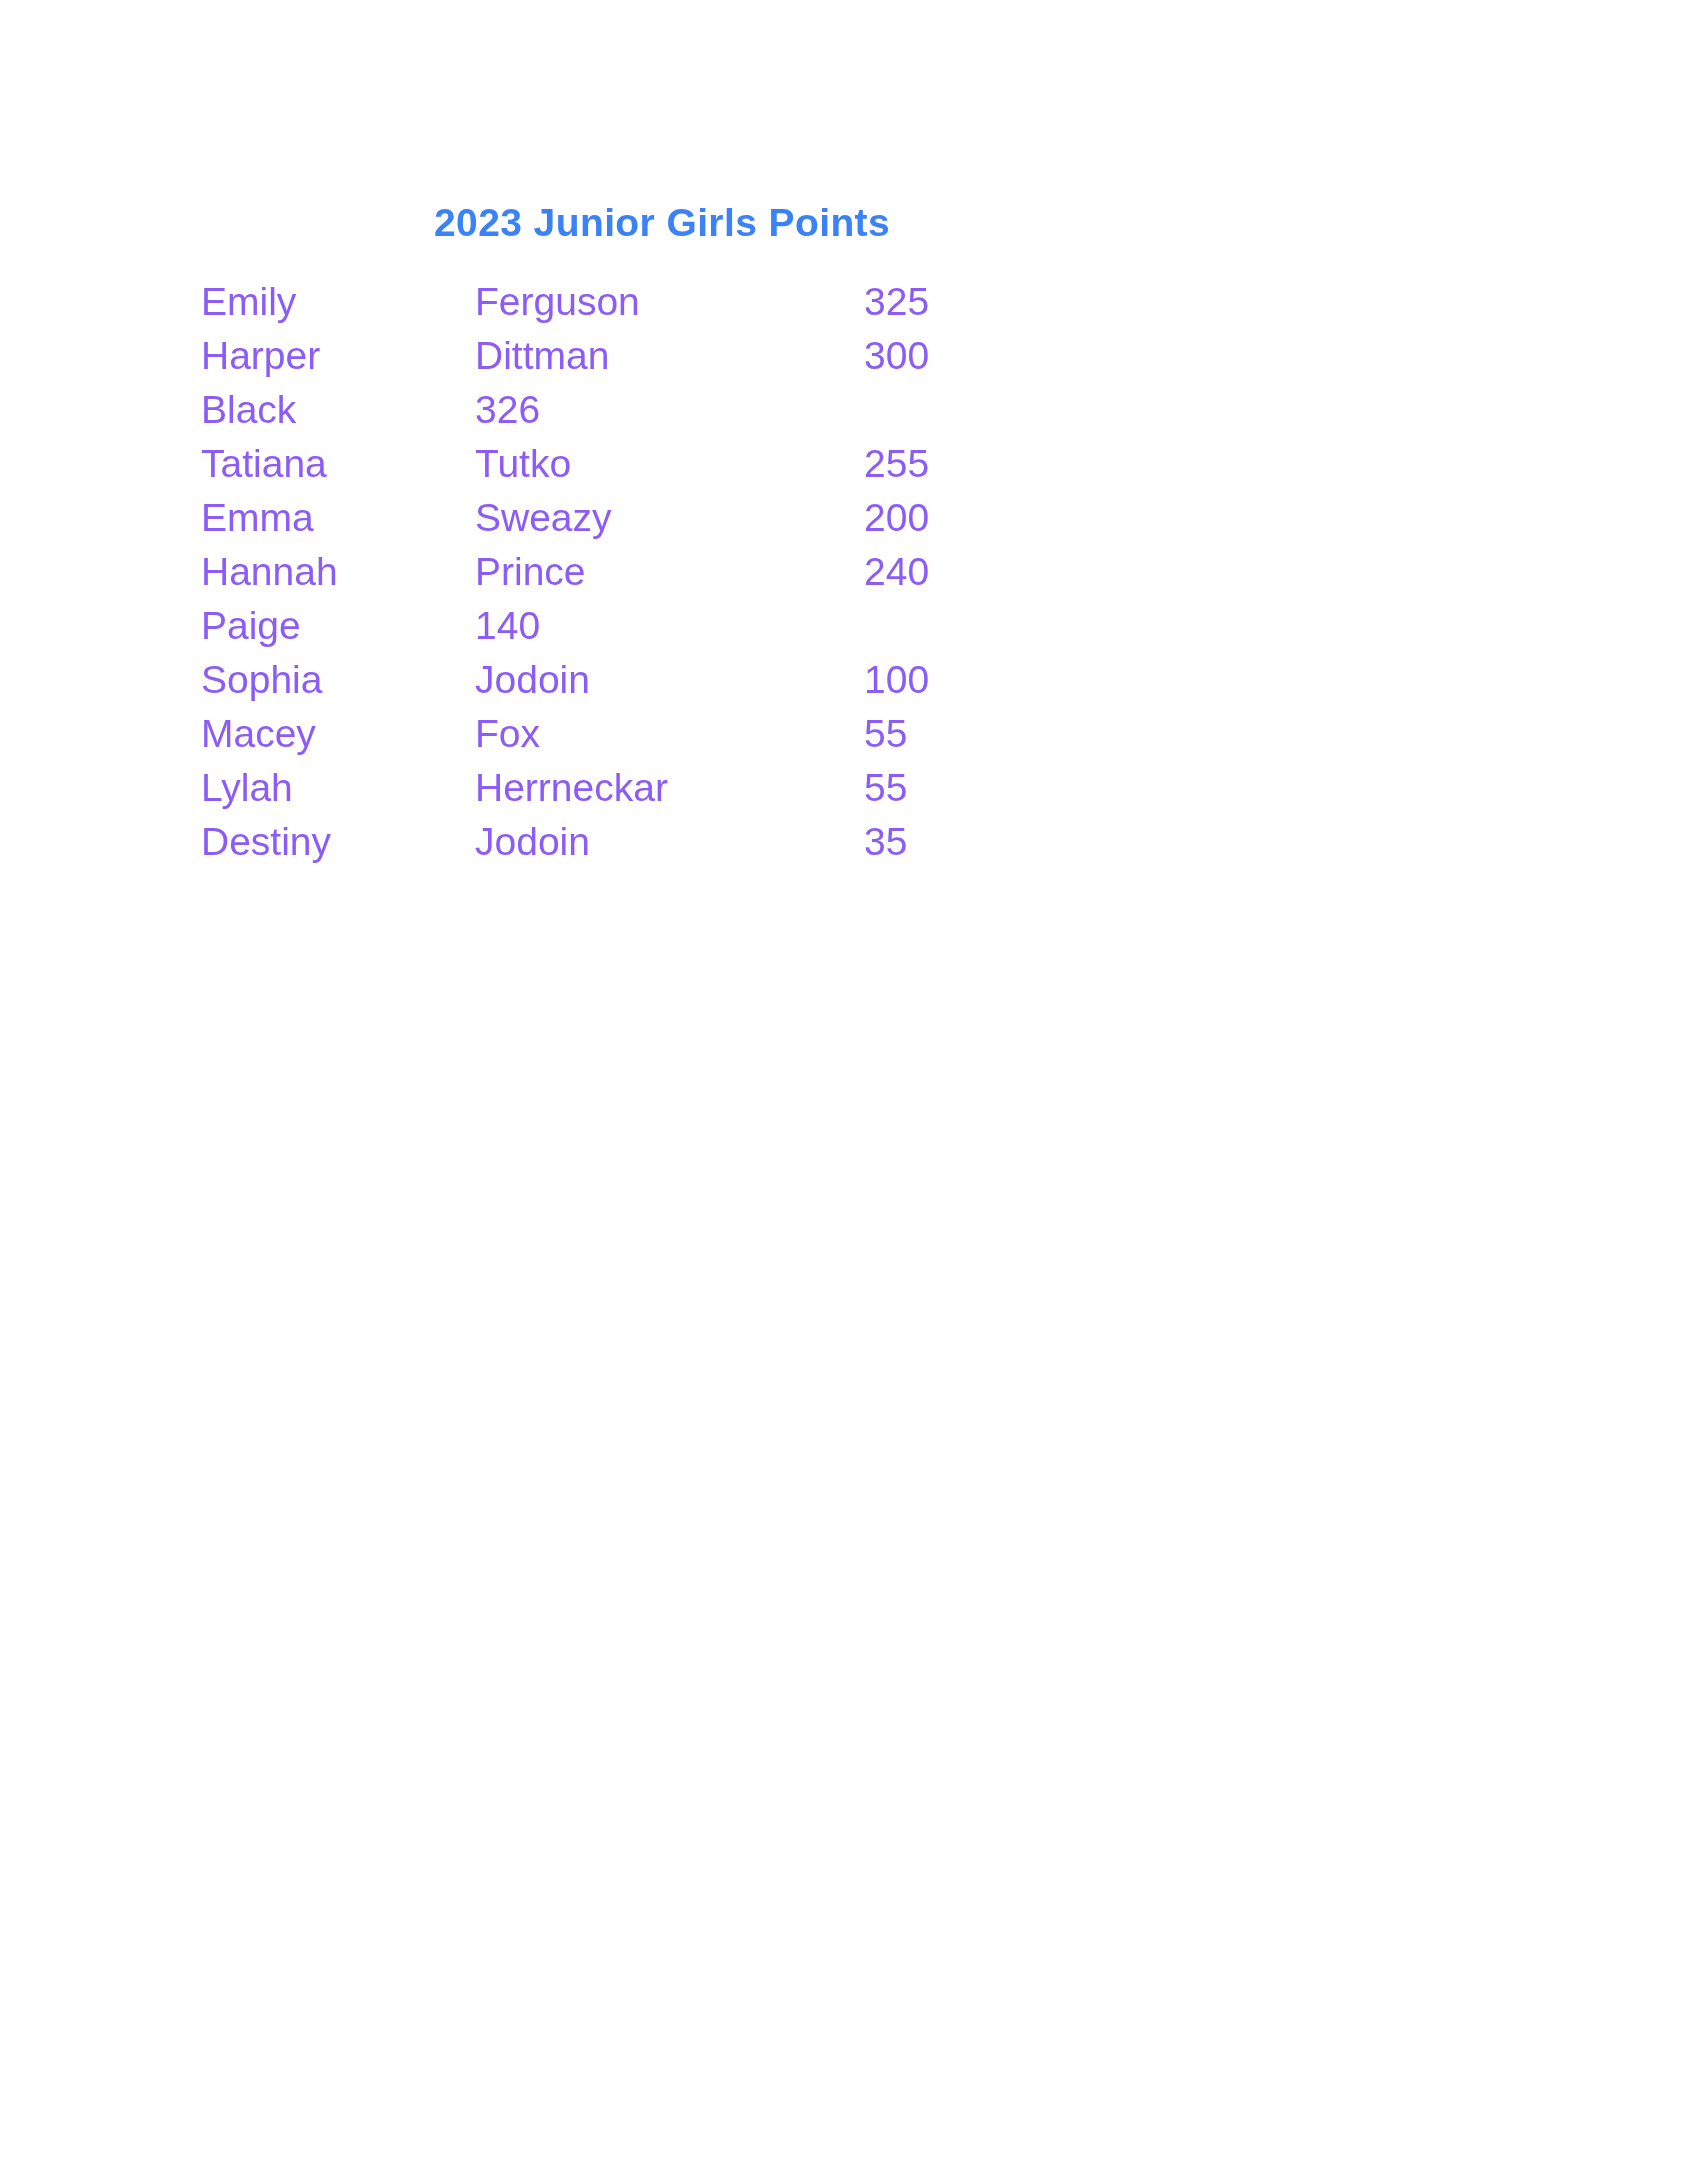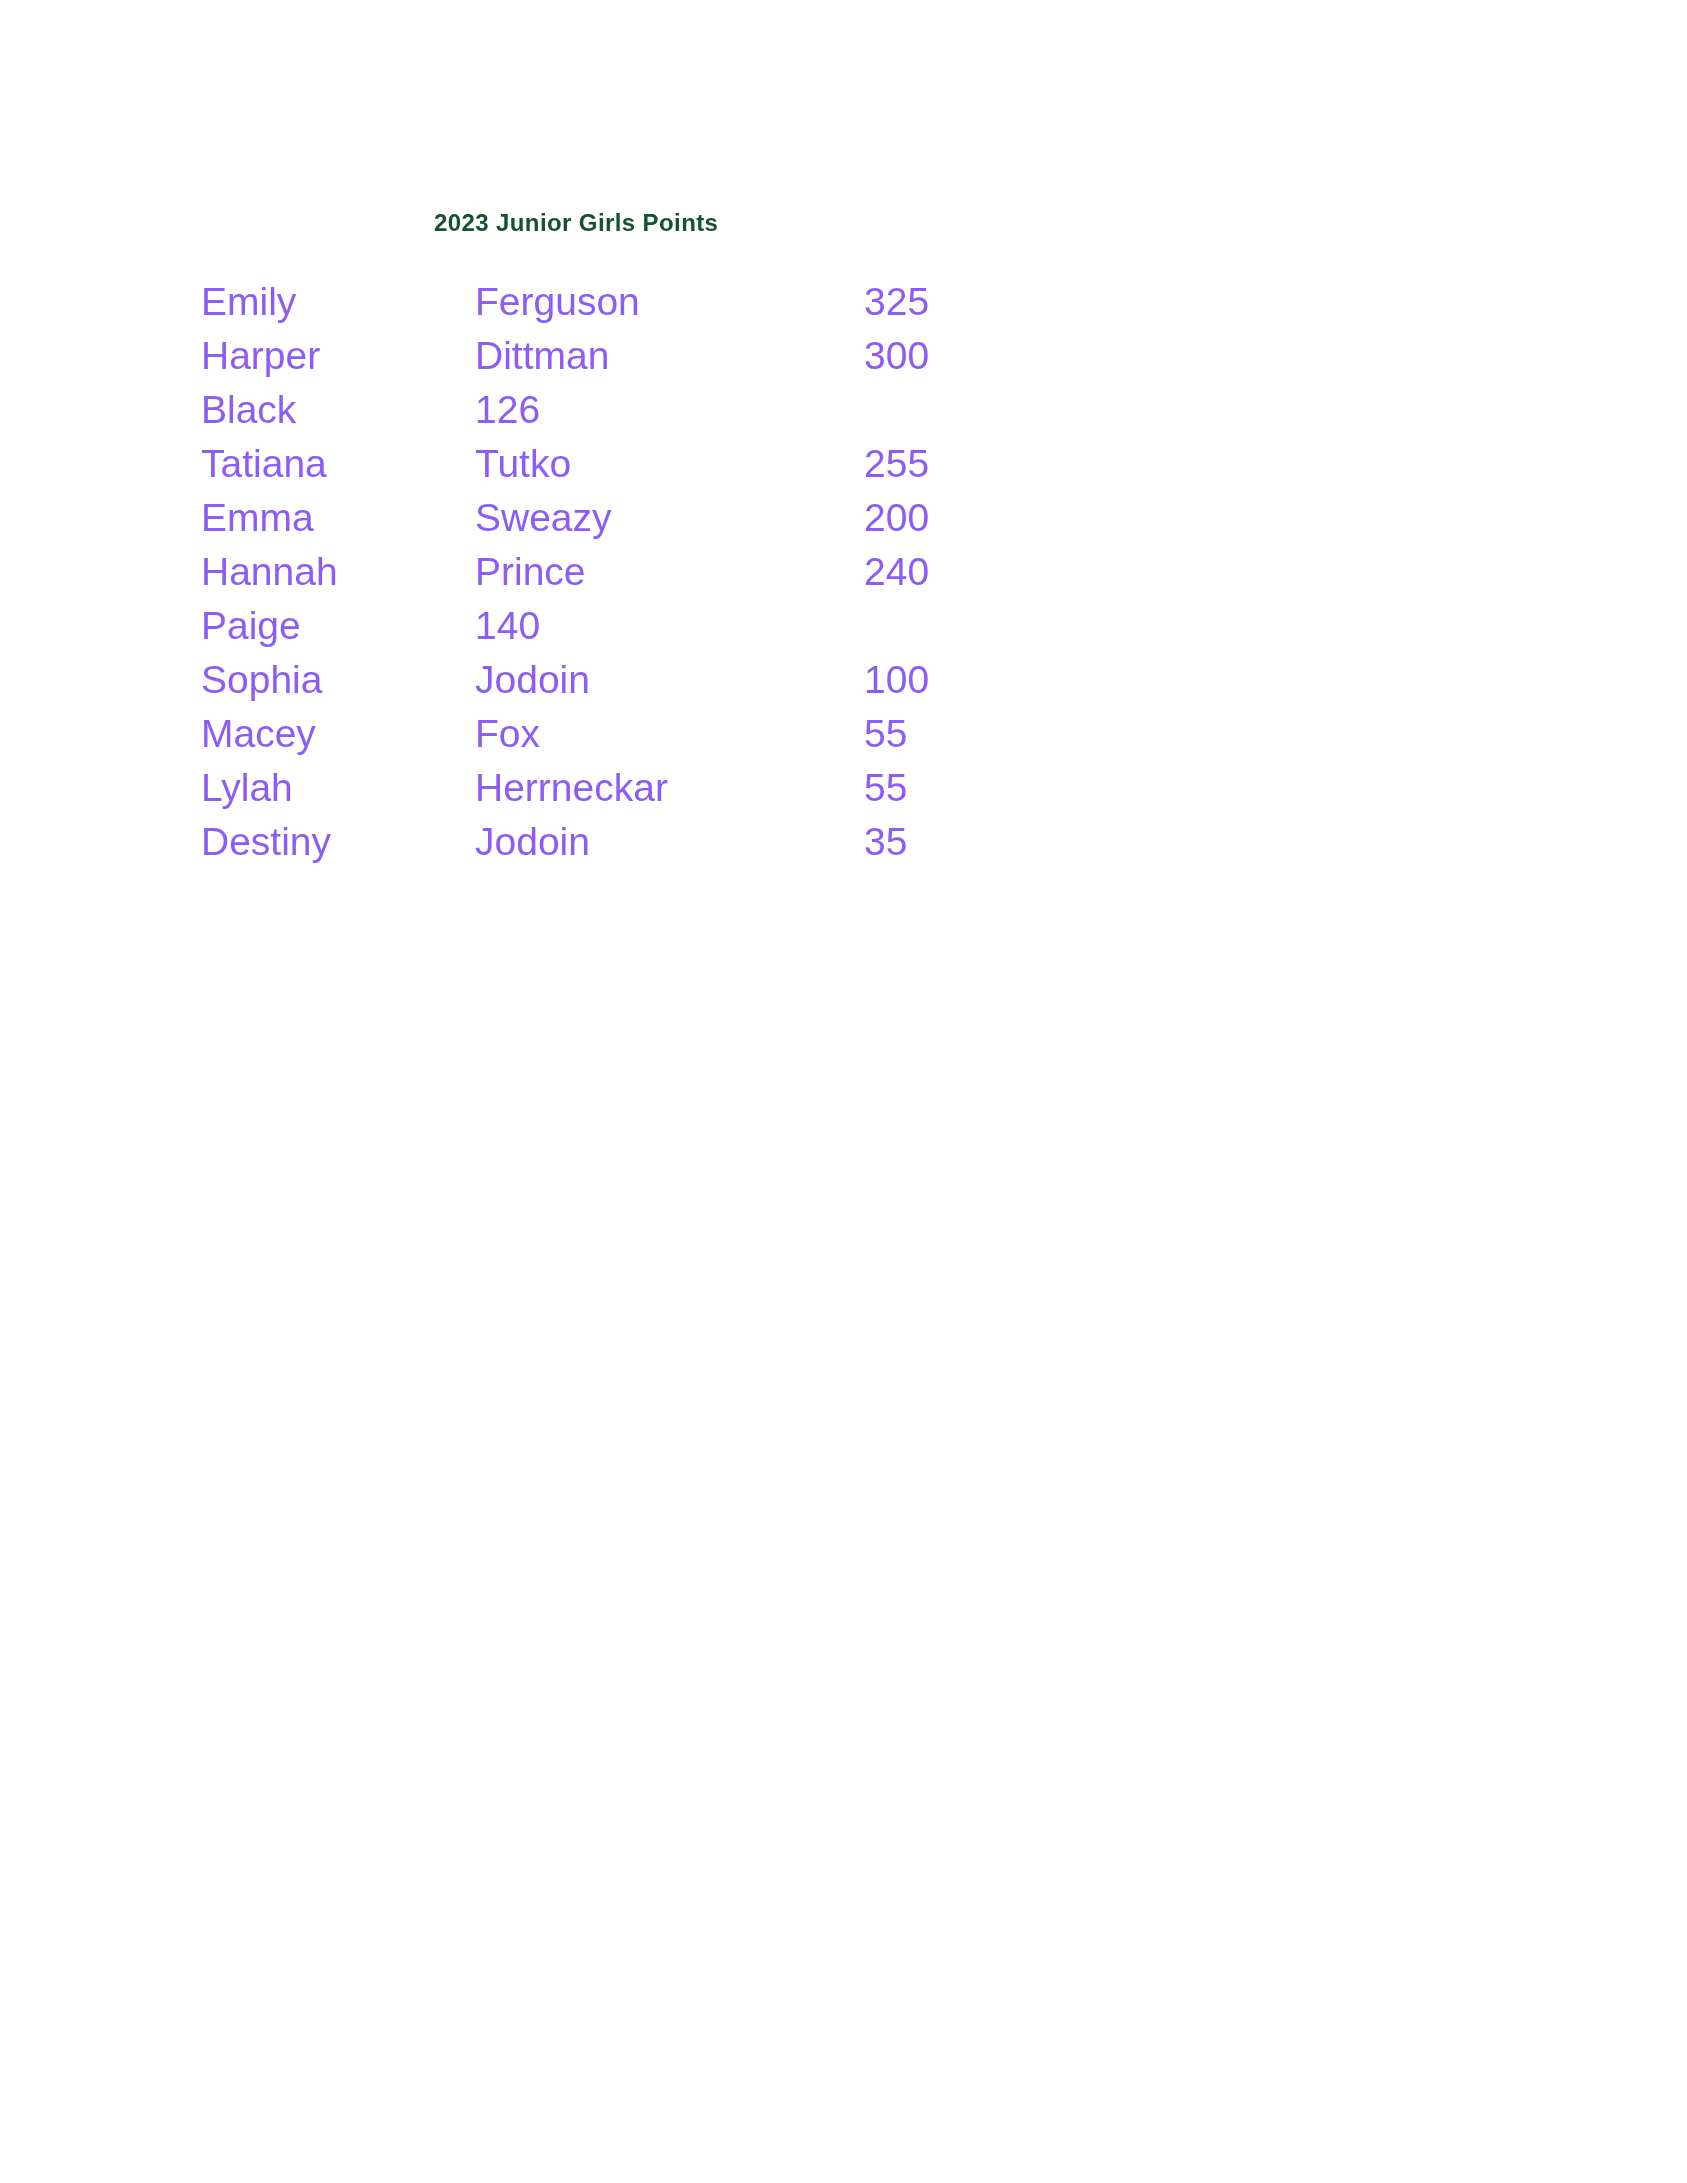--- a/index.html
+++ b/index.html
@@ -19,25 +19,25 @@
     left: 0;
     top: 0;
     width: 1687px;
     height: 2183px;
     background: #ffffff;
   }
   .doc-title {
     position: absolute;
     left: 434px;
     top: 202px;
-    font-size: 24px;
+    font-size: 39px;
     line-height: 42px;
     font-weight: 700;
     letter-spacing: 0.4px;
-    color: #14532d;
+    color: #3b82f6;
     white-space: nowrap;
   }
   .points-table {
     position: absolute;
     left: 201px;
     top: 275px;
     width: 928px;
   }
   .row {
     display: grid;
@@ -64,21 +64,21 @@
         <div class="cell">Ferguson</div>
         <div class="cell">325</div>
       </div>
       <div class="row">
         <div class="cell">Harper</div>
         <div class="cell">Dittman</div>
         <div class="cell">300</div>
       </div>
       <div class="row">
         <div class="cell">Black</div>
-        <div class="cell">126</div>
+        <div class="cell">326</div>
       </div>
       <div class="row">
         <div class="cell">Tatiana</div>
         <div class="cell">Tutko</div>
         <div class="cell">255</div>
       </div>
       <div class="row">
         <div class="cell">Emma</div>
         <div class="cell">Sweazy</div>
         <div class="cell">200</div>

